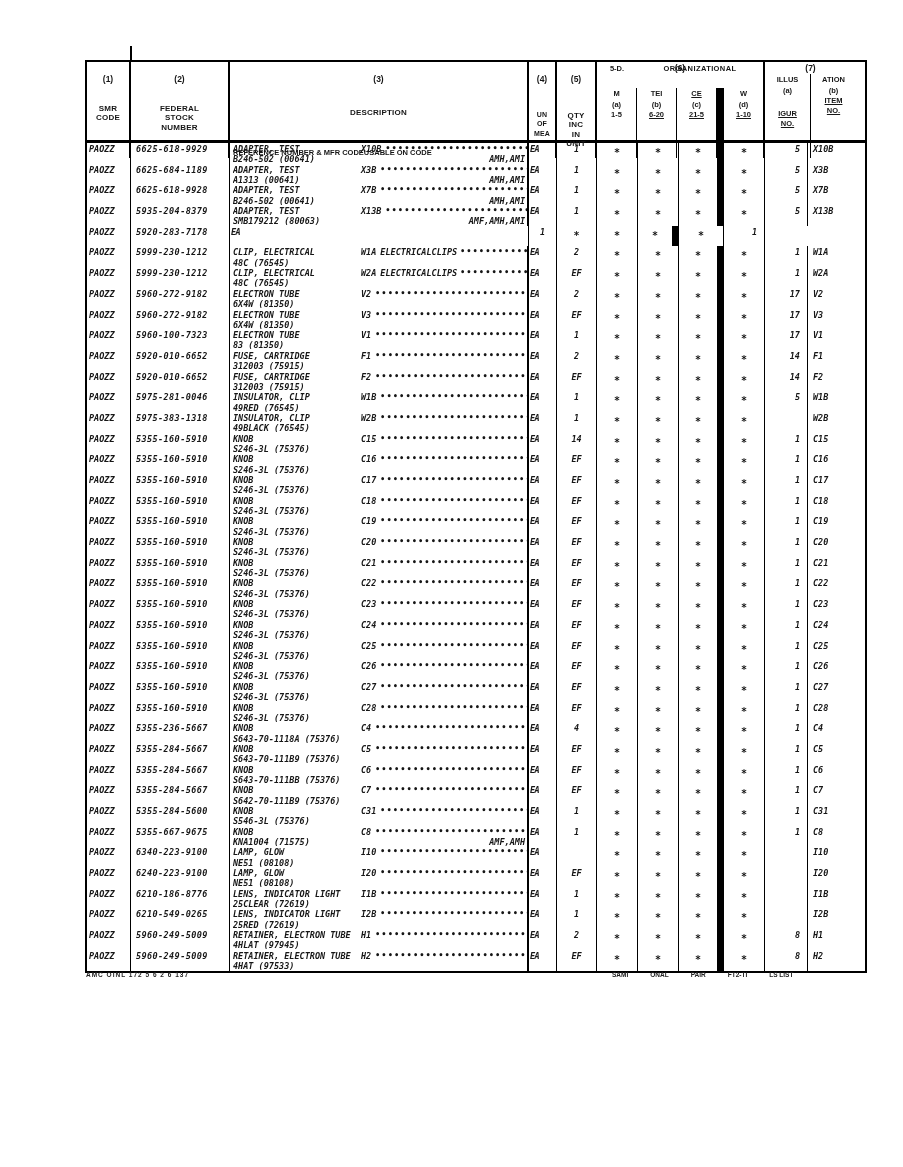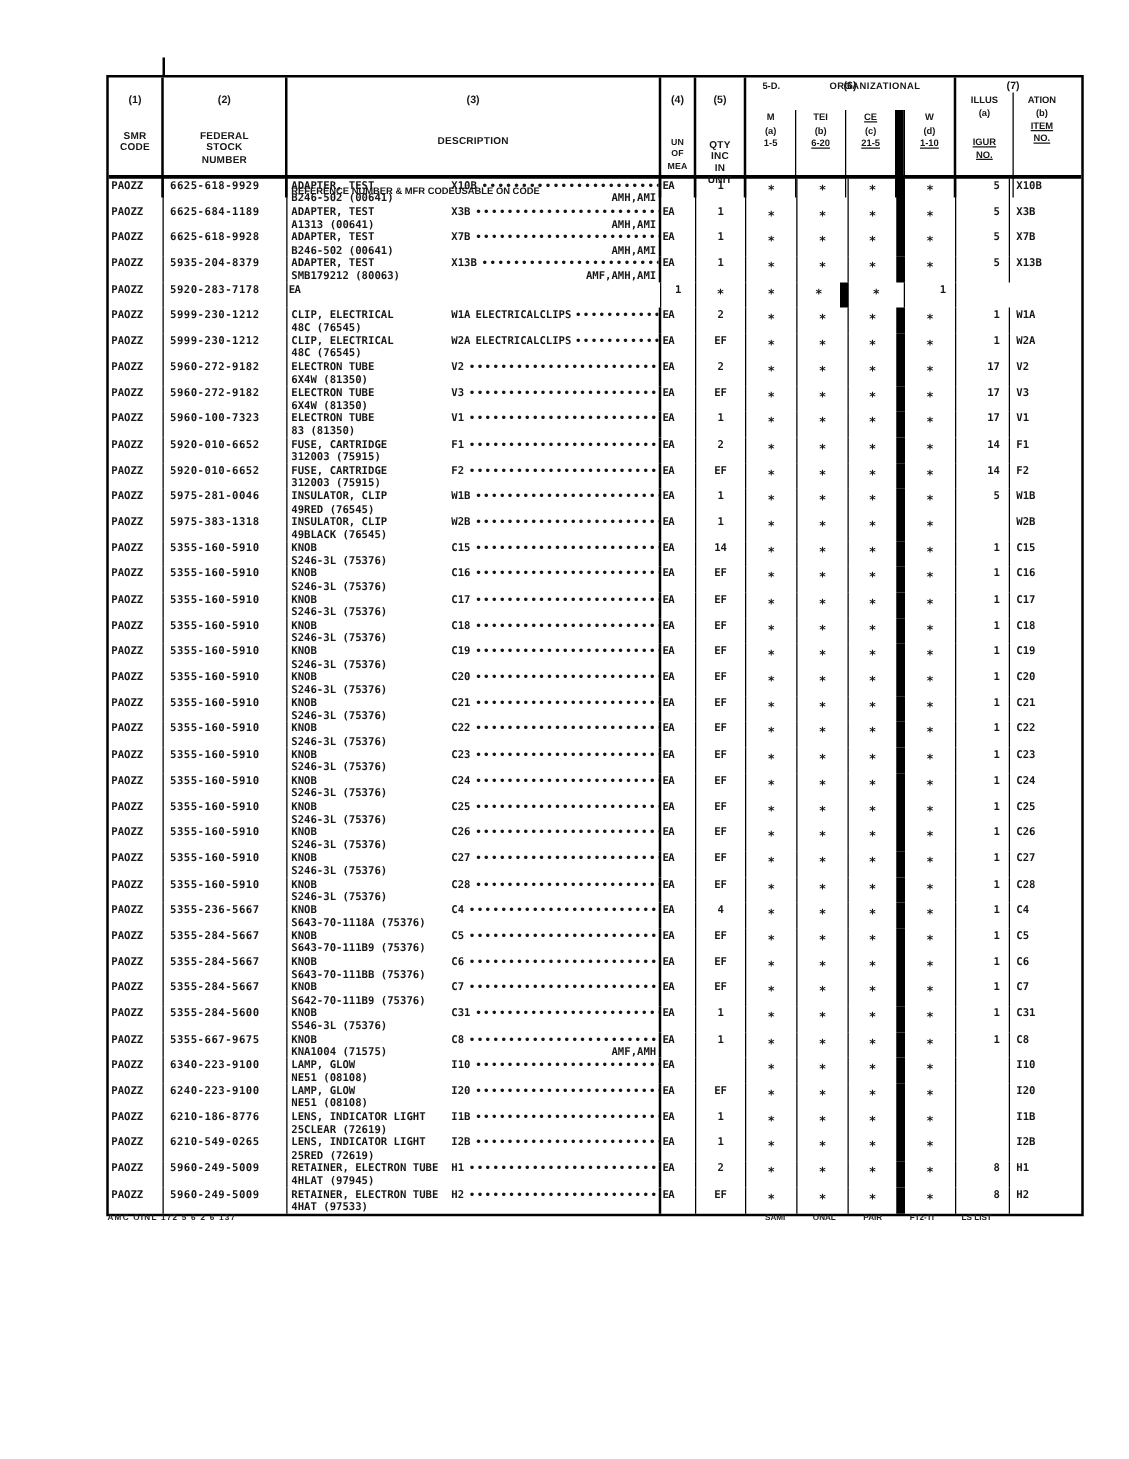--- a/index.html
+++ b/index.html
@@ -29,21 +29,21 @@
   .g-top{position:absolute;top:2px;left:0;right:0;font-size:8.5px;}
   .g-line2{position:absolute;top:2px;left:0;right:0;display:flex;font-size:7.5px;}
   .g-line2 .l2a{width:40px;text-align:center;}
   .g-line2 .l2b{flex:1;text-align:center;letter-spacing:.4px;}
   .u{text-decoration:underline;}
   .g-sub{font-size:7.5px;}
   .g7-word{font-size:7.5px;}
 
   
   .tbody{font-size:8.5px;font-weight:bold;}
-  .row{height:20.7px;}
+  .row{height:20.7px;font-style:italic;}
   .cell{box-sizing:border-box;border-right:1.5px solid #000;overflow:hidden;padding-top:1px;}
   .c-smr{padding-left:2px;}
   .c-fsn{padding-left:5px;letter-spacing:.4px;}
   .c-desc{border-right:2.5px solid #000;padding-left:3px;}
   .c-um{padding-left:1px;letter-spacing:-.5px;}
   .c-qty{text-align:center;}
   .c-star{text-align:center;font-size:10px;line-height:18px;}
   .c-star.thickR{border-right:7px solid #000;}
   .c-fig{text-align:right;padding-right:7px;}
   .c-item{padding-left:5px;border-right:none;}

